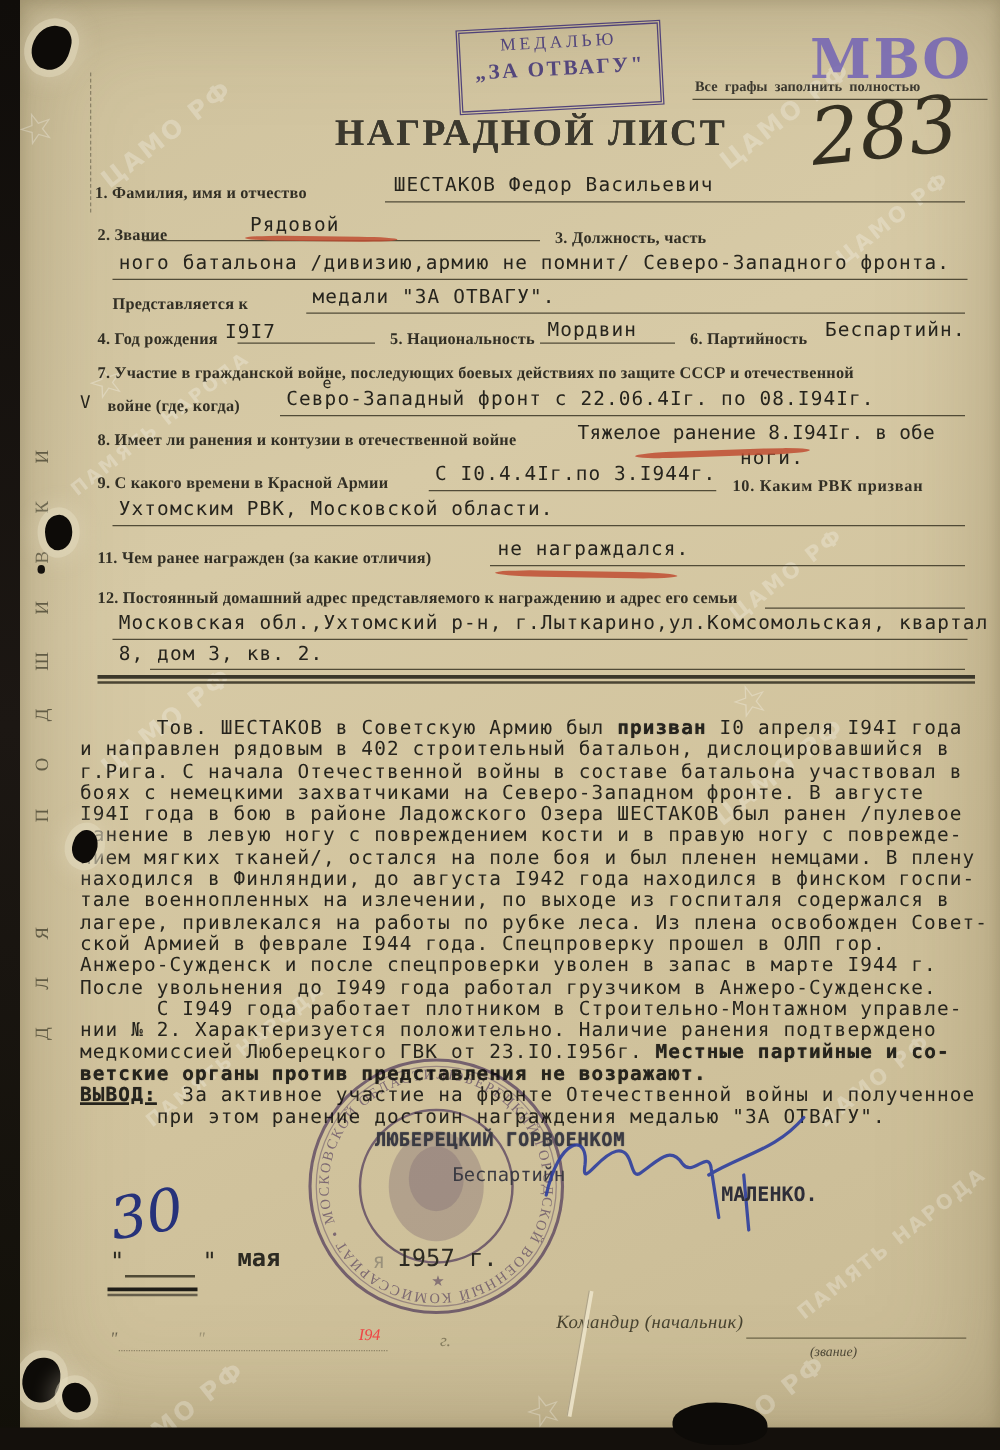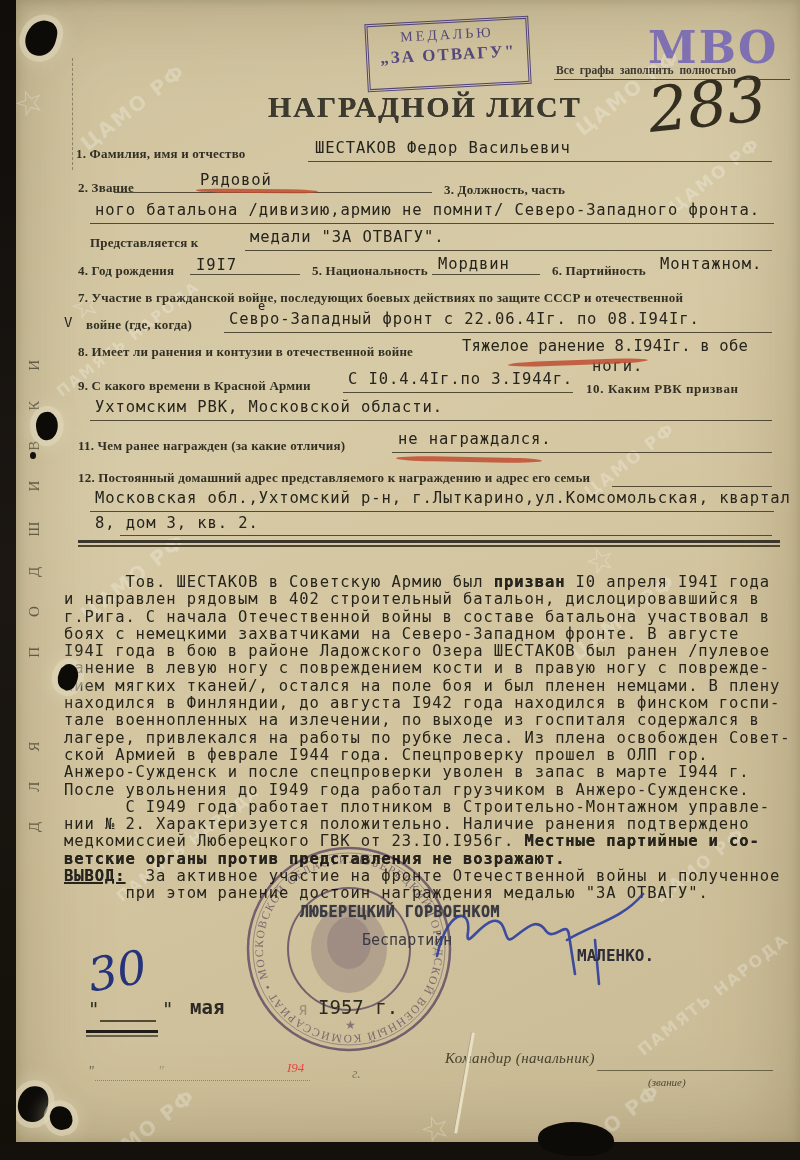--- a/index.html
+++ b/index.html
@@ -77,27 +77,27 @@
   <div class="abs redmark" style="left:196px;top:189px;width:122px;height:4px;transform:rotate(.6deg)"></div>
   <span class="abs lbl" style="left:444px;top:182px">3. Должность, часть</span>
   <span class="abs typed" style="left:95px;top:201px">ного батальона /дивизию,армию не помнит/ Северо-Западного фронта.</span>
   <div class="abs rule" style="left:90px;top:223px;width:684px"></div>
 
   <span class="abs lbl" style="left:90px;top:235px">Представляется к</span>
   <span class="abs typed" style="left:250px;top:228px">медали "ЗА ОТВАГУ".</span>
   <div class="abs rule" style="left:245px;top:250px;width:527px"></div>
 
   <span class="abs lbl" style="left:78px;top:263px">4. Год рождения</span>
-  <span class="abs typed" style="left:196px;top:256px">I9I7</span>
+  <span class="abs typed" style="left:180px;top:256px">I9I7</span>
   <div class="abs rule" style="left:190px;top:274px;width:110px"></div>
   <span class="abs lbl" style="left:312px;top:263px">5. Национальность</span>
   <span class="abs typed" style="left:438px;top:255px">Мордвин</span>
   <div class="abs rule" style="left:432px;top:274px;width:108px"></div>
   <span class="abs lbl" style="left:552px;top:263px">6. Партийность</span>
-  <span class="abs typed" style="left:660px;top:255px">Монтажном.</span>
+  <span class="abs typed" style="left:660px;top:255px">Беспартийн.</span>
 
   <span class="abs lbl" style="left:78px;top:290px">7. Участие в гражданской войне, последующих боевых действиях по защите СССР и отечественной</span>
   <span class="abs typed" style="left:64px;top:314px;font-size:14px">V</span>
   <span class="abs lbl" style="left:86px;top:317px">войне (где, когда)</span>
   <span class="abs typed" style="left:229px;top:310px">Севро-Западный фронт с 22.06.4Iг. по 08.I94Iг.</span>
   <span class="abs typed" style="left:258px;top:299px;font-size:12px">е</span>
   <div class="abs rule" style="left:224px;top:332px;width:548px"></div>
 
   <span class="abs lbl" style="left:78px;top:344px">8. Имеет ли ранения и контузии в отечественной войне</span>
   <span class="abs typed" style="left:462px;top:337px;letter-spacing:.2px">Тяжелое ранение 8.I94Iг. в обе</span>

